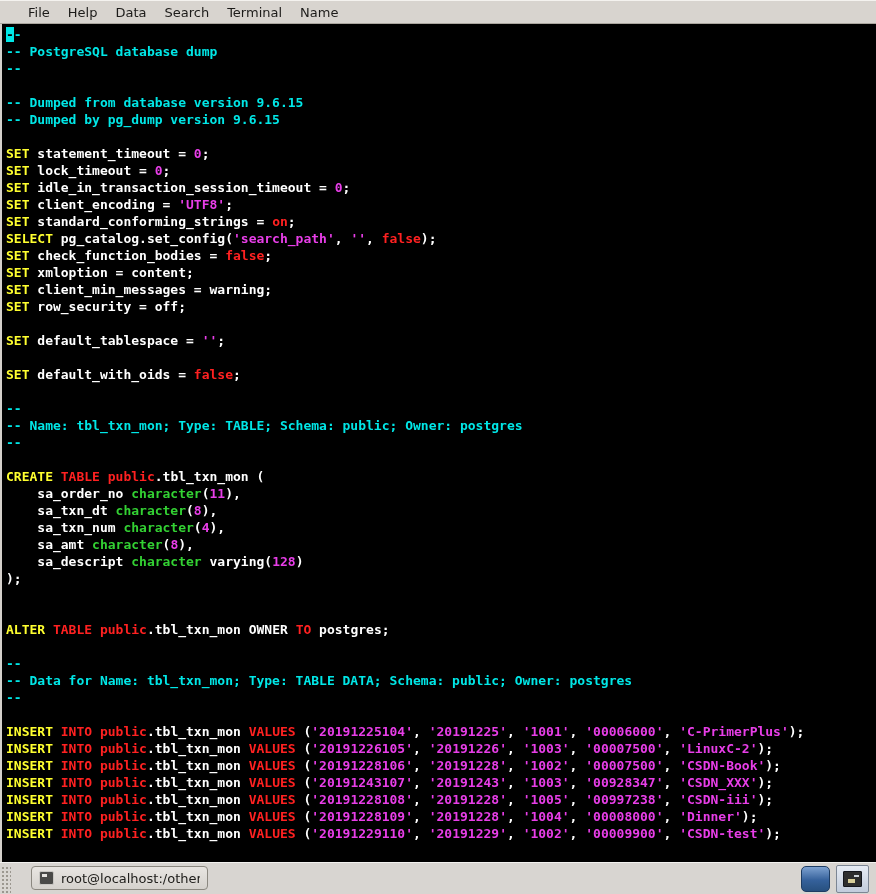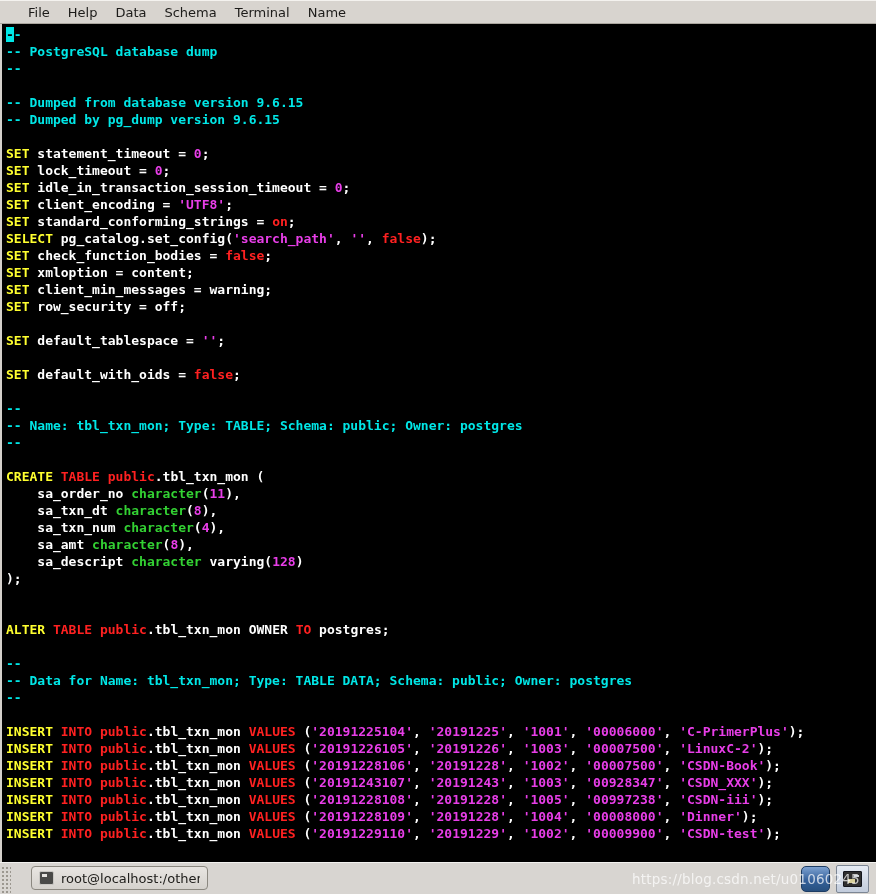--- a/index.html
+++ b/index.html
@@ -97,31 +97,30 @@
     pointer-events:none;
   }
 </style>
 </head>
 <body>
 
 <div class="menubar" id="menubar">
     <div class="menu-item">File</div>
     <div class="menu-item">Help</div>
     <div class="menu-item">Data</div>
-    <div class="menu-item">Schema</div>
+    <div class="menu-item">Search</div>
     <div class="menu-item">Terminal</div>
     <div class="menu-item">Name</div>
   </div>
 
 <div class="terminal" id="terminal"><div class="tline"><span class="cursor">-</span><span style="color: rgb(0, 231, 231);">-</span></div><div class="tline"><span style="color: rgb(0, 231, 231);">-- PostgreSQL database dump</span></div><div class="tline"><span style="color: rgb(0, 231, 231);">--</span></div><div class="tline">&nbsp;</div><div class="tline"><span style="color: rgb(0, 231, 231);">-- Dumped from database version 9.6.15</span></div><div class="tline"><span style="color: rgb(0, 231, 231);">-- Dumped by pg_dump version 9.6.15</span></div><div class="tline">&nbsp;</div><div class="tline"><span style="color: rgb(255, 255, 47);">SET</span><span style="color: rgb(255, 255, 255);"> statement_timeout = </span><span style="color: rgb(232, 62, 232);">0</span><span style="color: rgb(255, 255, 255);">;</span></div><div class="tline"><span style="color: rgb(255, 255, 47);">SET</span><span style="color: rgb(255, 255, 255);"> lock_timeout = </span><span style="color: rgb(232, 62, 232);">0</span><span style="color: rgb(255, 255, 255);">;</span></div><div class="tline"><span style="color: rgb(255, 255, 47);">SET</span><span style="color: rgb(255, 255, 255);"> idle_in_transaction_session_timeout = </span><span style="color: rgb(232, 62, 232);">0</span><span style="color: rgb(255, 255, 255);">;</span></div><div class="tline"><span style="color: rgb(255, 255, 47);">SET</span><span style="color: rgb(255, 255, 255);"> client_encoding = </span><span style="color: rgb(232, 62, 232);">'UTF8'</span><span style="color: rgb(255, 255, 255);">;</span></div><div class="tline"><span style="color: rgb(255, 255, 47);">SET</span><span style="color: rgb(255, 255, 255);"> standard_conforming_strings = </span><span style="color: rgb(255, 33, 33);">on</span><span style="color: rgb(255, 255, 255);">;</span></div><div class="tline"><span style="color: rgb(255, 255, 47);">SELECT</span><span style="color: rgb(255, 255, 255);"> pg_catalog.set_config(</span><span style="color: rgb(232, 62, 232);">'search_path'</span><span style="color: rgb(255, 255, 255);">, </span><span style="color: rgb(232, 62, 232);">''</span><span style="color: rgb(255, 255, 255);">, </span><span style="color: rgb(255, 33, 33);">false</span><span style="color: rgb(255, 255, 255);">);</span></div><div class="tline"><span style="color: rgb(255, 255, 47);">SET</span><span style="color: rgb(255, 255, 255);"> check_function_bodies = </span><span style="color: rgb(255, 33, 33);">false</span><span style="color: rgb(255, 255, 255);">;</span></div><div class="tline"><span style="color: rgb(255, 255, 47);">SET</span><span style="color: rgb(255, 255, 255);"> xmloption = content;</span></div><div class="tline"><span style="color: rgb(255, 255, 47);">SET</span><span style="color: rgb(255, 255, 255);"> client_min_messages = warning;</span></div><div class="tline"><span style="color: rgb(255, 255, 47);">SET</span><span style="color: rgb(255, 255, 255);"> row_security = off;</span></div><div class="tline">&nbsp;</div><div class="tline"><span style="color: rgb(255, 255, 47);">SET</span><span style="color: rgb(255, 255, 255);"> default_tablespace = </span><span style="color: rgb(232, 62, 232);">''</span><span style="color: rgb(255, 255, 255);">;</span></div><div class="tline">&nbsp;</div><div class="tline"><span style="color: rgb(255, 255, 47);">SET</span><span style="color: rgb(255, 255, 255);"> default_with_oids = </span><span style="color: rgb(255, 33, 33);">false</span><span style="color: rgb(255, 255, 255);">;</span></div><div class="tline">&nbsp;</div><div class="tline"><span style="color: rgb(0, 231, 231);">--</span></div><div class="tline"><span style="color: rgb(0, 231, 231);">-- Name: tbl_txn_mon; Type: TABLE; Schema: public; Owner: postgres</span></div><div class="tline"><span style="color: rgb(0, 231, 231);">--</span></div><div class="tline">&nbsp;</div><div class="tline"><span style="color: rgb(255, 255, 47);">CREATE</span><span style="color: rgb(255, 255, 255);"> </span><span style="color: rgb(255, 33, 33);">TABLE</span><span style="color: rgb(255, 255, 255);"> </span><span style="color: rgb(255, 33, 33);">public</span><span style="color: rgb(255, 255, 255);">.tbl_txn_mon (</span></div><div class="tline"><span style="color: rgb(255, 255, 255);">    sa_order_no </span><span style="color: rgb(51, 209, 51);">character</span><span style="color: rgb(255, 255, 255);">(</span><span style="color: rgb(232, 62, 232);">11</span><span style="color: rgb(255, 255, 255);">),</span></div><div class="tline"><span style="color: rgb(255, 255, 255);">    sa_txn_dt </span><span style="color: rgb(51, 209, 51);">character</span><span style="color: rgb(255, 255, 255);">(</span><span style="color: rgb(232, 62, 232);">8</span><span style="color: rgb(255, 255, 255);">),</span></div><div class="tline"><span style="color: rgb(255, 255, 255);">    sa_txn_num </span><span style="color: rgb(51, 209, 51);">character</span><span style="color: rgb(255, 255, 255);">(</span><span style="color: rgb(232, 62, 232);">4</span><span style="color: rgb(255, 255, 255);">),</span></div><div class="tline"><span style="color: rgb(255, 255, 255);">    sa_amt </span><span style="color: rgb(51, 209, 51);">character</span><span style="color: rgb(255, 255, 255);">(</span><span style="color: rgb(232, 62, 232);">8</span><span style="color: rgb(255, 255, 255);">),</span></div><div class="tline"><span style="color: rgb(255, 255, 255);">    sa_descript </span><span style="color: rgb(51, 209, 51);">character</span><span style="color: rgb(255, 255, 255);"> varying(</span><span style="color: rgb(232, 62, 232);">128</span><span style="color: rgb(255, 255, 255);">)</span></div><div class="tline"><span style="color: rgb(255, 255, 255);">);</span></div><div class="tline">&nbsp;</div><div class="tline">&nbsp;</div><div class="tline"><span style="color: rgb(255, 255, 47);">ALTER</span><span style="color: rgb(255, 255, 255);"> </span><span style="color: rgb(255, 33, 33);">TABLE</span><span style="color: rgb(255, 255, 255);"> </span><span style="color: rgb(255, 33, 33);">public</span><span style="color: rgb(255, 255, 255);">.tbl_txn_mon OWNER </span><span style="color: rgb(255, 33, 33);">TO</span><span style="color: rgb(255, 255, 255);"> postgres;</span></div><div class="tline">&nbsp;</div><div class="tline"><span style="color: rgb(0, 231, 231);">--</span></div><div class="tline"><span style="color: rgb(0, 231, 231);">-- Data for Name: tbl_txn_mon; Type: TABLE DATA; Schema: public; Owner: postgres</span></div><div class="tline"><span style="color: rgb(0, 231, 231);">--</span></div><div class="tline">&nbsp;</div><div class="tline"><span style="color: rgb(255, 255, 47);">INSERT</span><span style="color: rgb(255, 255, 255);"> </span><span style="color: rgb(255, 33, 33);">INTO</span><span style="color: rgb(255, 255, 255);"> </span><span style="color: rgb(255, 33, 33);">public</span><span style="color: rgb(255, 255, 255);">.tbl_txn_mon </span><span style="color: rgb(255, 33, 33);">VALUES</span><span style="color: rgb(255, 255, 255);"> (</span><span style="color: rgb(232, 62, 232);">'20191225104'</span><span style="color: rgb(255, 255, 255);">, </span><span style="color: rgb(232, 62, 232);">'20191225'</span><span style="color: rgb(255, 255, 255);">, </span><span style="color: rgb(232, 62, 232);">'1001'</span><span style="color: rgb(255, 255, 255);">, </span><span style="color: rgb(232, 62, 232);">'00006000'</span><span style="color: rgb(255, 255, 255);">, </span><span style="color: rgb(232, 62, 232);">'C-PrimerPlus'</span><span style="color: rgb(255, 255, 255);">);</span></div><div class="tline"><span style="color: rgb(255, 255, 47);">INSERT</span><span style="color: rgb(255, 255, 255);"> </span><span style="color: rgb(255, 33, 33);">INTO</span><span style="color: rgb(255, 255, 255);"> </span><span style="color: rgb(255, 33, 33);">public</span><span style="color: rgb(255, 255, 255);">.tbl_txn_mon </span><span style="color: rgb(255, 33, 33);">VALUES</span><span style="color: rgb(255, 255, 255);"> (</span><span style="color: rgb(232, 62, 232);">'20191226105'</span><span style="color: rgb(255, 255, 255);">, </span><span style="color: rgb(232, 62, 232);">'20191226'</span><span style="color: rgb(255, 255, 255);">, </span><span style="color: rgb(232, 62, 232);">'1003'</span><span style="color: rgb(255, 255, 255);">, </span><span style="color: rgb(232, 62, 232);">'00007500'</span><span style="color: rgb(255, 255, 255);">, </span><span style="color: rgb(232, 62, 232);">'LinuxC-2'</span><span style="color: rgb(255, 255, 255);">);</span></div><div class="tline"><span style="color: rgb(255, 255, 47);">INSERT</span><span style="color: rgb(255, 255, 255);"> </span><span style="color: rgb(255, 33, 33);">INTO</span><span style="color: rgb(255, 255, 255);"> </span><span style="color: rgb(255, 33, 33);">public</span><span style="color: rgb(255, 255, 255);">.tbl_txn_mon </span><span style="color: rgb(255, 33, 33);">VALUES</span><span style="color: rgb(255, 255, 255);"> (</span><span style="color: rgb(232, 62, 232);">'20191228106'</span><span style="color: rgb(255, 255, 255);">, </span><span style="color: rgb(232, 62, 232);">'20191228'</span><span style="color: rgb(255, 255, 255);">, </span><span style="color: rgb(232, 62, 232);">'1002'</span><span style="color: rgb(255, 255, 255);">, </span><span style="color: rgb(232, 62, 232);">'00007500'</span><span style="color: rgb(255, 255, 255);">, </span><span style="color: rgb(232, 62, 232);">'CSDN-Book'</span><span style="color: rgb(255, 255, 255);">);</span></div><div class="tline"><span style="color: rgb(255, 255, 47);">INSERT</span><span style="color: rgb(255, 255, 255);"> </span><span style="color: rgb(255, 33, 33);">INTO</span><span style="color: rgb(255, 255, 255);"> </span><span style="color: rgb(255, 33, 33);">public</span><span style="color: rgb(255, 255, 255);">.tbl_txn_mon </span><span style="color: rgb(255, 33, 33);">VALUES</span><span style="color: rgb(255, 255, 255);"> (</span><span style="color: rgb(232, 62, 232);">'20191243107'</span><span style="color: rgb(255, 255, 255);">, </span><span style="color: rgb(232, 62, 232);">'20191243'</span><span style="color: rgb(255, 255, 255);">, </span><span style="color: rgb(232, 62, 232);">'1003'</span><span style="color: rgb(255, 255, 255);">, </span><span style="color: rgb(232, 62, 232);">'00928347'</span><span style="color: rgb(255, 255, 255);">, </span><span style="color: rgb(232, 62, 232);">'CSDN_XXX'</span><span style="color: rgb(255, 255, 255);">);</span></div><div class="tline"><span style="color: rgb(255, 255, 47);">INSERT</span><span style="color: rgb(255, 255, 255);"> </span><span style="color: rgb(255, 33, 33);">INTO</span><span style="color: rgb(255, 255, 255);"> </span><span style="color: rgb(255, 33, 33);">public</span><span style="color: rgb(255, 255, 255);">.tbl_txn_mon </span><span style="color: rgb(255, 33, 33);">VALUES</span><span style="color: rgb(255, 255, 255);"> (</span><span style="color: rgb(232, 62, 232);">'20191228108'</span><span style="color: rgb(255, 255, 255);">, </span><span style="color: rgb(232, 62, 232);">'20191228'</span><span style="color: rgb(255, 255, 255);">, </span><span style="color: rgb(232, 62, 232);">'1005'</span><span style="color: rgb(255, 255, 255);">, </span><span style="color: rgb(232, 62, 232);">'00997238'</span><span style="color: rgb(255, 255, 255);">, </span><span style="color: rgb(232, 62, 232);">'CSDN-iii'</span><span style="color: rgb(255, 255, 255);">);</span></div><div class="tline"><span style="color: rgb(255, 255, 47);">INSERT</span><span style="color: rgb(255, 255, 255);"> </span><span style="color: rgb(255, 33, 33);">INTO</span><span style="color: rgb(255, 255, 255);"> </span><span style="color: rgb(255, 33, 33);">public</span><span style="color: rgb(255, 255, 255);">.tbl_txn_mon </span><span style="color: rgb(255, 33, 33);">VALUES</span><span style="color: rgb(255, 255, 255);"> (</span><span style="color: rgb(232, 62, 232);">'20191228109'</span><span style="color: rgb(255, 255, 255);">, </span><span style="color: rgb(232, 62, 232);">'20191228'</span><span style="color: rgb(255, 255, 255);">, </span><span style="color: rgb(232, 62, 232);">'1004'</span><span style="color: rgb(255, 255, 255);">, </span><span style="color: rgb(232, 62, 232);">'00008000'</span><span style="color: rgb(255, 255, 255);">, </span><span style="color: rgb(232, 62, 232);">'Dinner'</span><span style="color: rgb(255, 255, 255);">);</span></div><div class="tline"><span style="color: rgb(255, 255, 47);">INSERT</span><span style="color: rgb(255, 255, 255);"> </span><span style="color: rgb(255, 33, 33);">INTO</span><span style="color: rgb(255, 255, 255);"> </span><span style="color: rgb(255, 33, 33);">public</span><span style="color: rgb(255, 255, 255);">.tbl_txn_mon </span><span style="color: rgb(255, 33, 33);">VALUES</span><span style="color: rgb(255, 255, 255);"> (</span><span style="color: rgb(232, 62, 232);">'20191229110'</span><span style="color: rgb(255, 255, 255);">, </span><span style="color: rgb(232, 62, 232);">'20191229'</span><span style="color: rgb(255, 255, 255);">, </span><span style="color: rgb(232, 62, 232);">'1002'</span><span style="color: rgb(255, 255, 255);">, </span><span style="color: rgb(232, 62, 232);">'00009900'</span><span style="color: rgb(255, 255, 255);">, </span><span style="color: rgb(232, 62, 232);">'CSDN-test'</span><span style="color: rgb(255, 255, 255);">);</span></div></div>
 
 <div class="panel">
   <div class="panel-handle"></div>
   <div class="task-button">
     <span class="task-icon"></span>
     <span class="task-label">root@localhost:/other/...</span>
   </div>
   <div class="blue-applet"></div>
   <div class="ws-button">
     <span class="ws-screen"></span>
   </div>
-  <div class="watermark">https://blog.csdn.net/u01060245</div>
 </div>
 
 </body></html>

